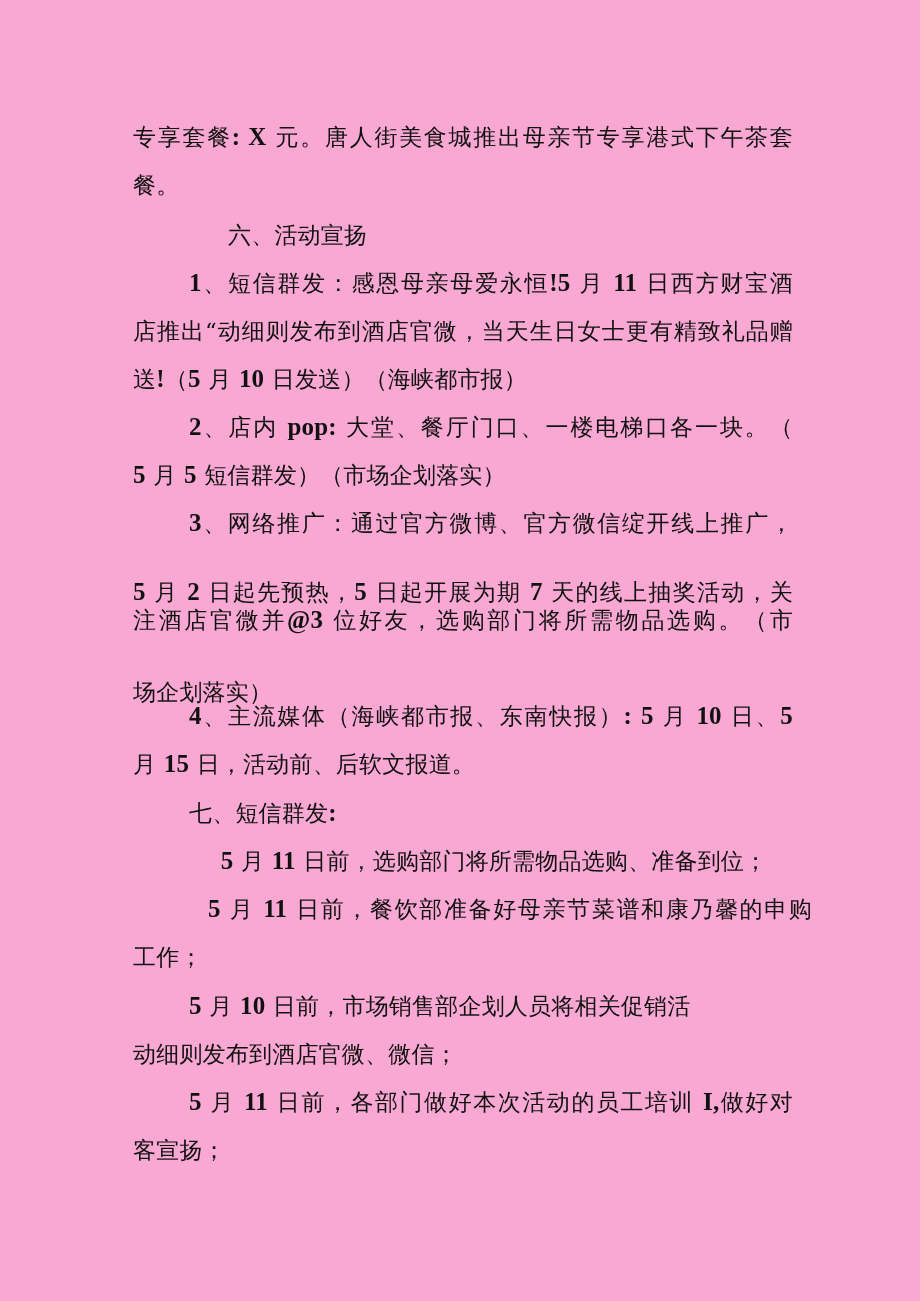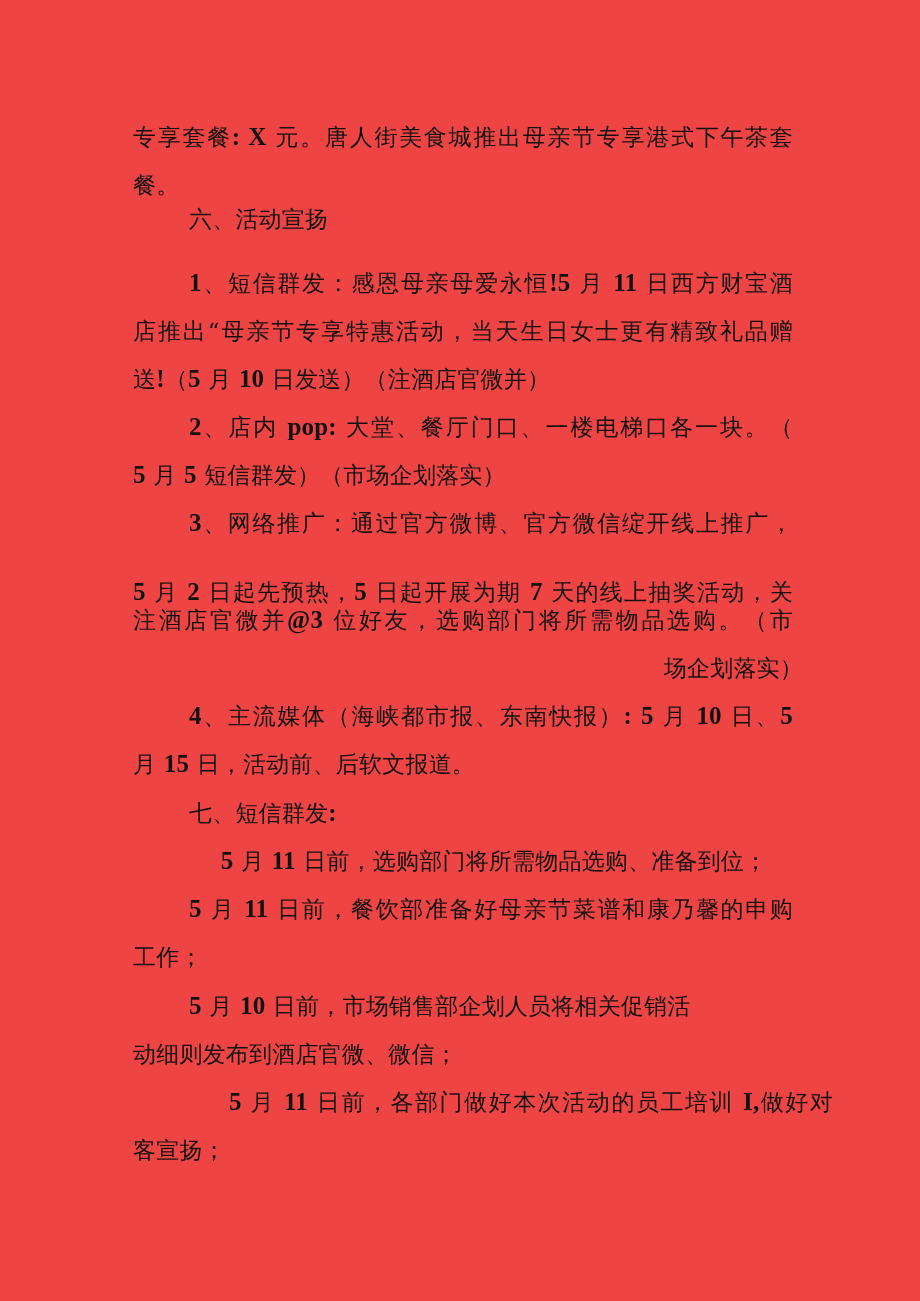--- a/index.html
+++ b/index.html
@@ -1,45 +1,45 @@
 <!DOCTYPE html>
 <html><head>
 <meta charset="utf-8">
 <style>
   html, body { margin: 0; padding: 0; background: #ffffff; }
   body { width: 920px; height: 1301px; position: relative; overflow: hidden;
          font-family: "DejaVu Serif", "Liberation Serif", serif; color: #111; }
-  .page { position: absolute; left: 0; top: 0; width: 920px; height: 1301px; background: #ef4444; }
+  .page { position: absolute; left: 0; top: 0; width: 920px; height: 1301px; background: #f9a8d4; }
   .line { position: absolute; left: 133px; width: 670px; height: 48px; line-height: 48px;
           font-size: 23px; white-space: nowrap; letter-spacing: 0.2px; }
   .indent { left: 189px; }
   .justify { width: 660px; text-align: justify; text-align-last: justify; }
   b { font-family: "Liberation Serif", serif; font-weight: bold; font-size: 25px; }
 </style>
 </head>
 <body>
 
 <div class="page">
   <div id="lines">
       <div class="line justify" style="top: 113px;"><span>专享套餐</span><b>: X</b><span> 元。唐人街美食城推出母亲节专享港式下午茶套</span></div>
       <div class="line" style="top: 161px;"><span>餐。</span></div>
-      <div class="line indent" style="width: 610px; top: 195px;"><span>六、活动宣扬</span></div>
+      <div class="line indent" style="width: 610px; top: 211px; margin-left: 39px;"><span>六、活动宣扬</span></div>
       <div class="line indent justify" style="width: 604px; top: 259px;"><b>1</b><span>、短信群发：感恩母亲母爱永恒</span><b>!5</b><span> 月 </span><b>11</b><span> 日西方财宝酒</span></div>
-      <div class="line justify" style="top: 307px;"><span>店推出“母亲节专享特惠活动，当天生日女士更有精致礼品赠</span></div>
-      <div class="line" style="top: 355px;"><span>送</span><b>!</b><span>（</span><b>5</b><span> 月 </span><b>10</b><span> 日发送）（注酒店官微并）</span></div>
+      <div class="line justify" style="top: 307px;"><span>店推出“动细则发布到酒店官微，当天生日女士更有精致礼品赠</span></div>
+      <div class="line" style="top: 355px;"><span>送</span><b>!</b><span>（</span><b>5</b><span> 月 </span><b>10</b><span> 日发送）（海峡都市报）</span></div>
       <div class="line indent justify" style="width: 604px; top: 403px;"><b>2</b><span>、店内 </span><b>pop:</b><span> 大堂、餐厅门口、一楼电梯口各一块。（</span></div>
       <div class="line" style="top: 451px;"><b>5</b><span> 月 </span><b>5</b><span> 短信群发）（市场企划落实）</span></div>
       <div class="line indent justify" style="width: 604px; top: 499px;"><b>3</b><span>、网络推广：通过官方微博、官方微信绽开线上推广，</span></div>
       <div class="line justify" style="top: 568px;"><b>5</b><span> 月 </span><b>2</b><span> 日起先预热，</span><b>5</b><span> 日起开展为期 </span><b>7</b><span> 天的线上抽奖活动，关</span></div>
       <div class="line justify" style="top: 596px;"><span>注酒店官微并</span><b>@3</b><span> 位好友，选购部门将所需物品选购。（市</span></div>
-      <div class="line" style="top: 644px; text-align: right;"><span>场企划落实）</span></div>
+      <div class="line" style="top: 668px;"><span>场企划落实）</span></div>
       <div class="line indent justify" style="width: 604px; top: 692px;"><b>4</b><span>、主流媒体（海峡都市报、东南快报）</span><b>:</b><span> </span><b>5</b><span> 月 </span><b>10</b><span> 日、</span><b>5</b></div>
       <div class="line" style="top: 740px;"><span>月 </span><b>15</b><span> 日，活动前、后软文报道。</span></div>
       <div class="line indent" style="width: 610px; top: 789px;"><span>七、短信群发</span><b>:</b></div>
       <div class="line indent" style="width: 610px; top: 837px; text-align: center;"><b>5</b><span> 月 </span><b>11</b><span> 日前，选购部门将所需物品选购、准备到位；</span></div>
-      <div class="line indent justify" style="width: 604px; top: 885px;"><b>5</b><span> 月 </span><b>11</b><span> 日前，餐饮部准备好母亲节菜谱和康乃馨的申购</span></div>
+      <div class="line indent justify" style="width: 604px; top: 885px; margin-left: 19px;"><b>5</b><span> 月 </span><b>11</b><span> 日前，餐饮部准备好母亲节菜谱和康乃馨的申购</span></div>
       <div class="line" style="top: 933px;"><span>工作；</span></div>
       <div class="line indent" style="width: 610px; top: 982px;"><b>5</b><span> 月 </span><b>10</b><span> 日前，市场销售部企划人员将相关促销活</span></div>
       <div class="line" style="top: 1030px;"><span>动细则发布到酒店官微、微信；</span></div>
-      <div class="line indent justify" style="width: 604px; top: 1078px; margin-left: 40px;"><b>5</b><span> 月 </span><b>11</b><span> 日前，各部门做好本次活动的员工培训 </span><b>I,</b><span>做好对</span></div>
+      <div class="line indent justify" style="width: 604px; top: 1078px;"><b>5</b><span> 月 </span><b>11</b><span> 日前，各部门做好本次活动的员工培训 </span><b>I,</b><span>做好对</span></div>
       <div class="line" style="top: 1126px;"><span>客宣扬；</span></div>
     </div>
 </div>
 
 </body></html>

